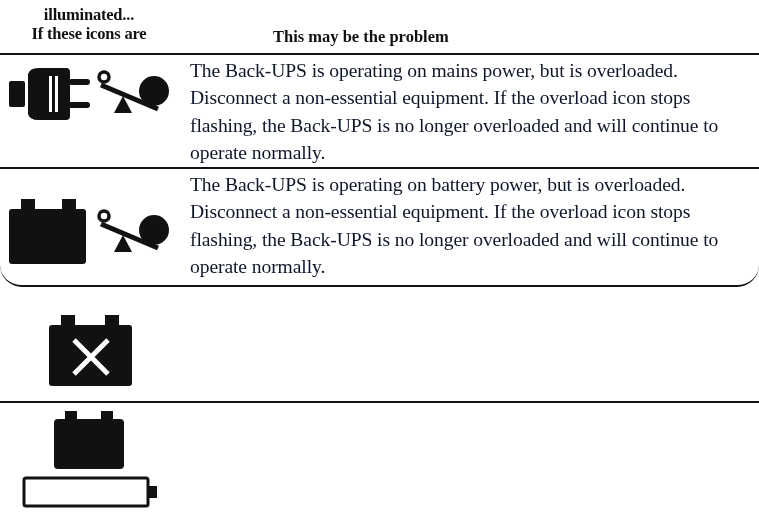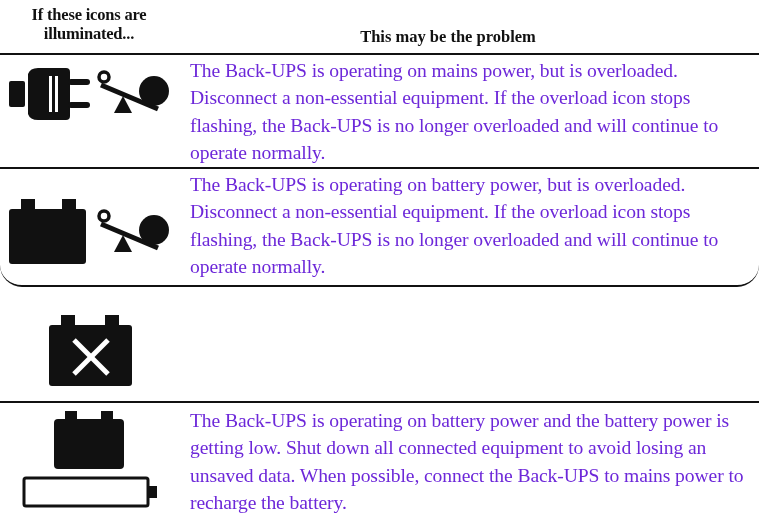--- a/index.html
+++ b/index.html
@@ -1,39 +1,39 @@
 <!DOCTYPE html>
 <html><head>
   <meta charset="utf-8">
   <style>
     html, body { margin: 0; padding: 0; background: #ffffff; }
     body { width: 759px; height: 524px; position: relative; overflow: hidden; color: #111111; }
     .table { position: absolute; left: 0; top: 0; width: 759px; }
     .head { position: absolute; top: 0; left: 0; width: 759px; height: 53px; border-bottom: 2px solid #111; }
     .head-left { position: absolute; left: 0; width: 178px; top: 5px; text-align: center;
       font-family: "Liberation Serif", serif; font-weight: bold; font-size: 16.5px; line-height: 19px; letter-spacing: -0.2px; }
-    .head-right { position: absolute; left: 188px; width: 350px; top: 27px; text-align: center;
+    .head-right { position: absolute; left: 188px; width: 350px; top: 27px; text-align: left;
       font-family: "Liberation Serif", serif; font-weight: bold; font-size: 16.5px; line-height: 19px; margin-left: 85px; }
     .row { position: absolute; left: 0; width: 759px; border-bottom: 2px solid #111; }
     .row.last { border-bottom: none; }
     .icons { position: absolute; left: 0; top: 0; width: 188px; height: 100%; }
     .desc { position: absolute; left: 190px; top: 2px; width: 569px;
-      font-family: "Liberation Serif", serif; font-size: 19.6px; line-height: 27.3px; color: #6d28d9; letter-spacing: -0.1px; }
+      font-family: "Liberation Serif", serif; font-size: 19.6px; line-height: 27.3px; color: #0f172a; letter-spacing: -0.1px; }
     .desc i { font-style: italic; }
     svg { position: absolute; }
   </style>
 </head>
 <body>
 
 <div class="table">
 
   <div class="head">
     <div class="head-left">
+      <div>illuminated...</div>
       <div>If these icons are</div>
-      <div>illuminated...</div>
     </div>
     <div class="head-right">This may be the problem</div>
   </div>
 
   <div class="row" style="top:55px;height:112px;">
     <div class="icons">
       <svg style="left:8px;top:11px;" width="84" height="56" viewBox="0 0 84 56">
         <rect x="1" y="15" width="16" height="26" rx="2" fill="#111"></rect>
         <path d="M20 8 Q22 2 30 2 L58 2 Q62 2 62 6 L62 50 Q62 54 58 54 L30 54 Q22 54 20 48 Z" fill="#111"></path>
         <rect x="41" y="10" width="3" height="36" fill="#fff"></rect>
@@ -85,16 +85,15 @@
       <svg style="left:54px;top:6px;" width="70" height="58" viewBox="0 0 70 58">
         <rect x="11" y="0" width="12" height="10" fill="#111"></rect>
         <rect x="47" y="0" width="12" height="10" fill="#111"></rect>
         <rect x="0" y="8" width="70" height="50" rx="4" fill="#111"></rect>
       </svg>
       <svg style="left:22px;top:71px;" width="136" height="34" viewBox="0 0 136 34">
         <rect x="2" y="2" width="124" height="28" rx="2" fill="#fff" stroke="#111" stroke-width="3"></rect>
         <rect x="127" y="10" width="8" height="12" fill="#111"></rect>
       </svg>
     </div>
-    <div class="desc">The Back-UPS is operating on battery power and the battery power is getting low. Shut down all connected equipment to avoid losing an unsaved data. When possible, connect the Back-UPS to mains power to recharge the battery.</div>
   </div>
 
 </div>
 
 </body></html>

